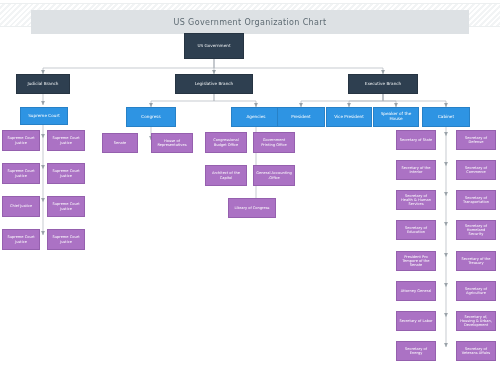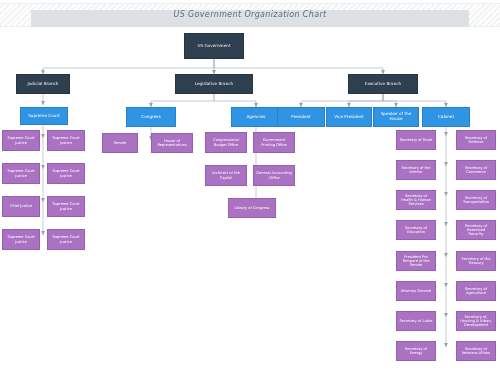--- a/index.html
+++ b/index.html
@@ -8,23 +8,23 @@
     font-family:"DejaVu Sans","Liberation Sans",sans-serif;
     overflow:hidden;position:relative;
   }
   
   #titlebar{
     position:absolute;left:0;top:3px;width:500px;height:22px;
     background:repeating-linear-gradient(135deg,#ffffff 0 2px,#f2f4f5 2px 4px);
     border-top:1px solid #eceff0;border-bottom:1px solid #eceff0;
   }
   #titleplate{
-    position:absolute;left:31px;top:6px;width:438px;height:17px;
+    position:absolute;left:31px;top:6px;width:438px;height:24px;
     background:#dde1e4;
-    display:flex;align-items:flex-start;justify-content:center;font-style:italic;
+    display:flex;align-items:center;justify-content:center;
   }
   #titleplate span{
     font-size:8px;color:#5d6a72;letter-spacing:.35px;
   }
   
   #canvas{position:absolute;left:0;top:26px;width:500px;height:350px;}
   #wires{position:absolute;left:0;top:0;width:500px;height:350px;}
   .node{
     position:absolute;box-sizing:border-box;
     display:flex;align-items:center;justify-content:center;

